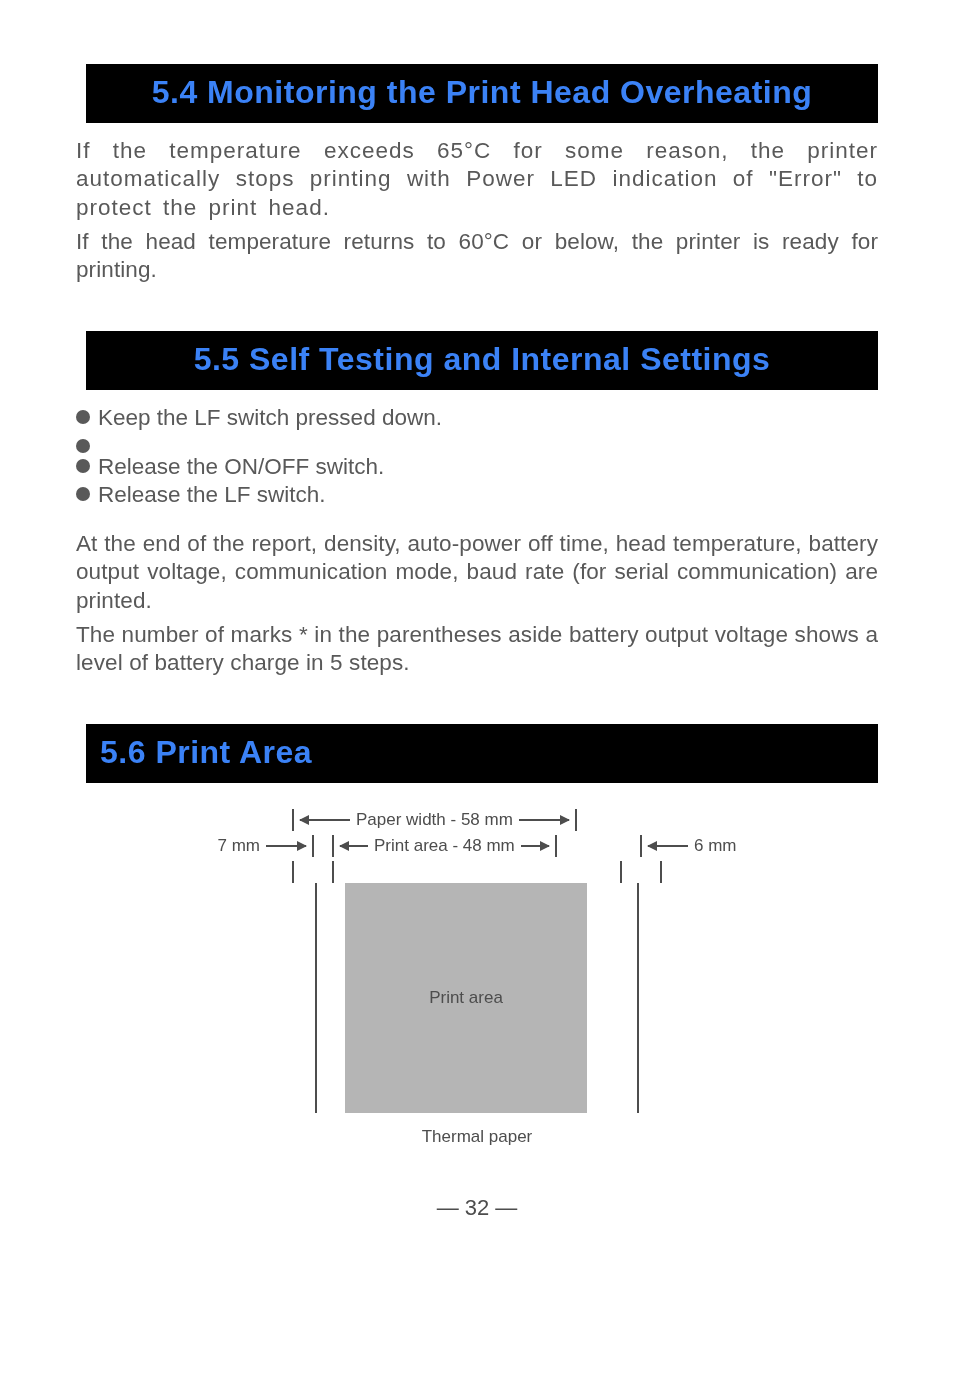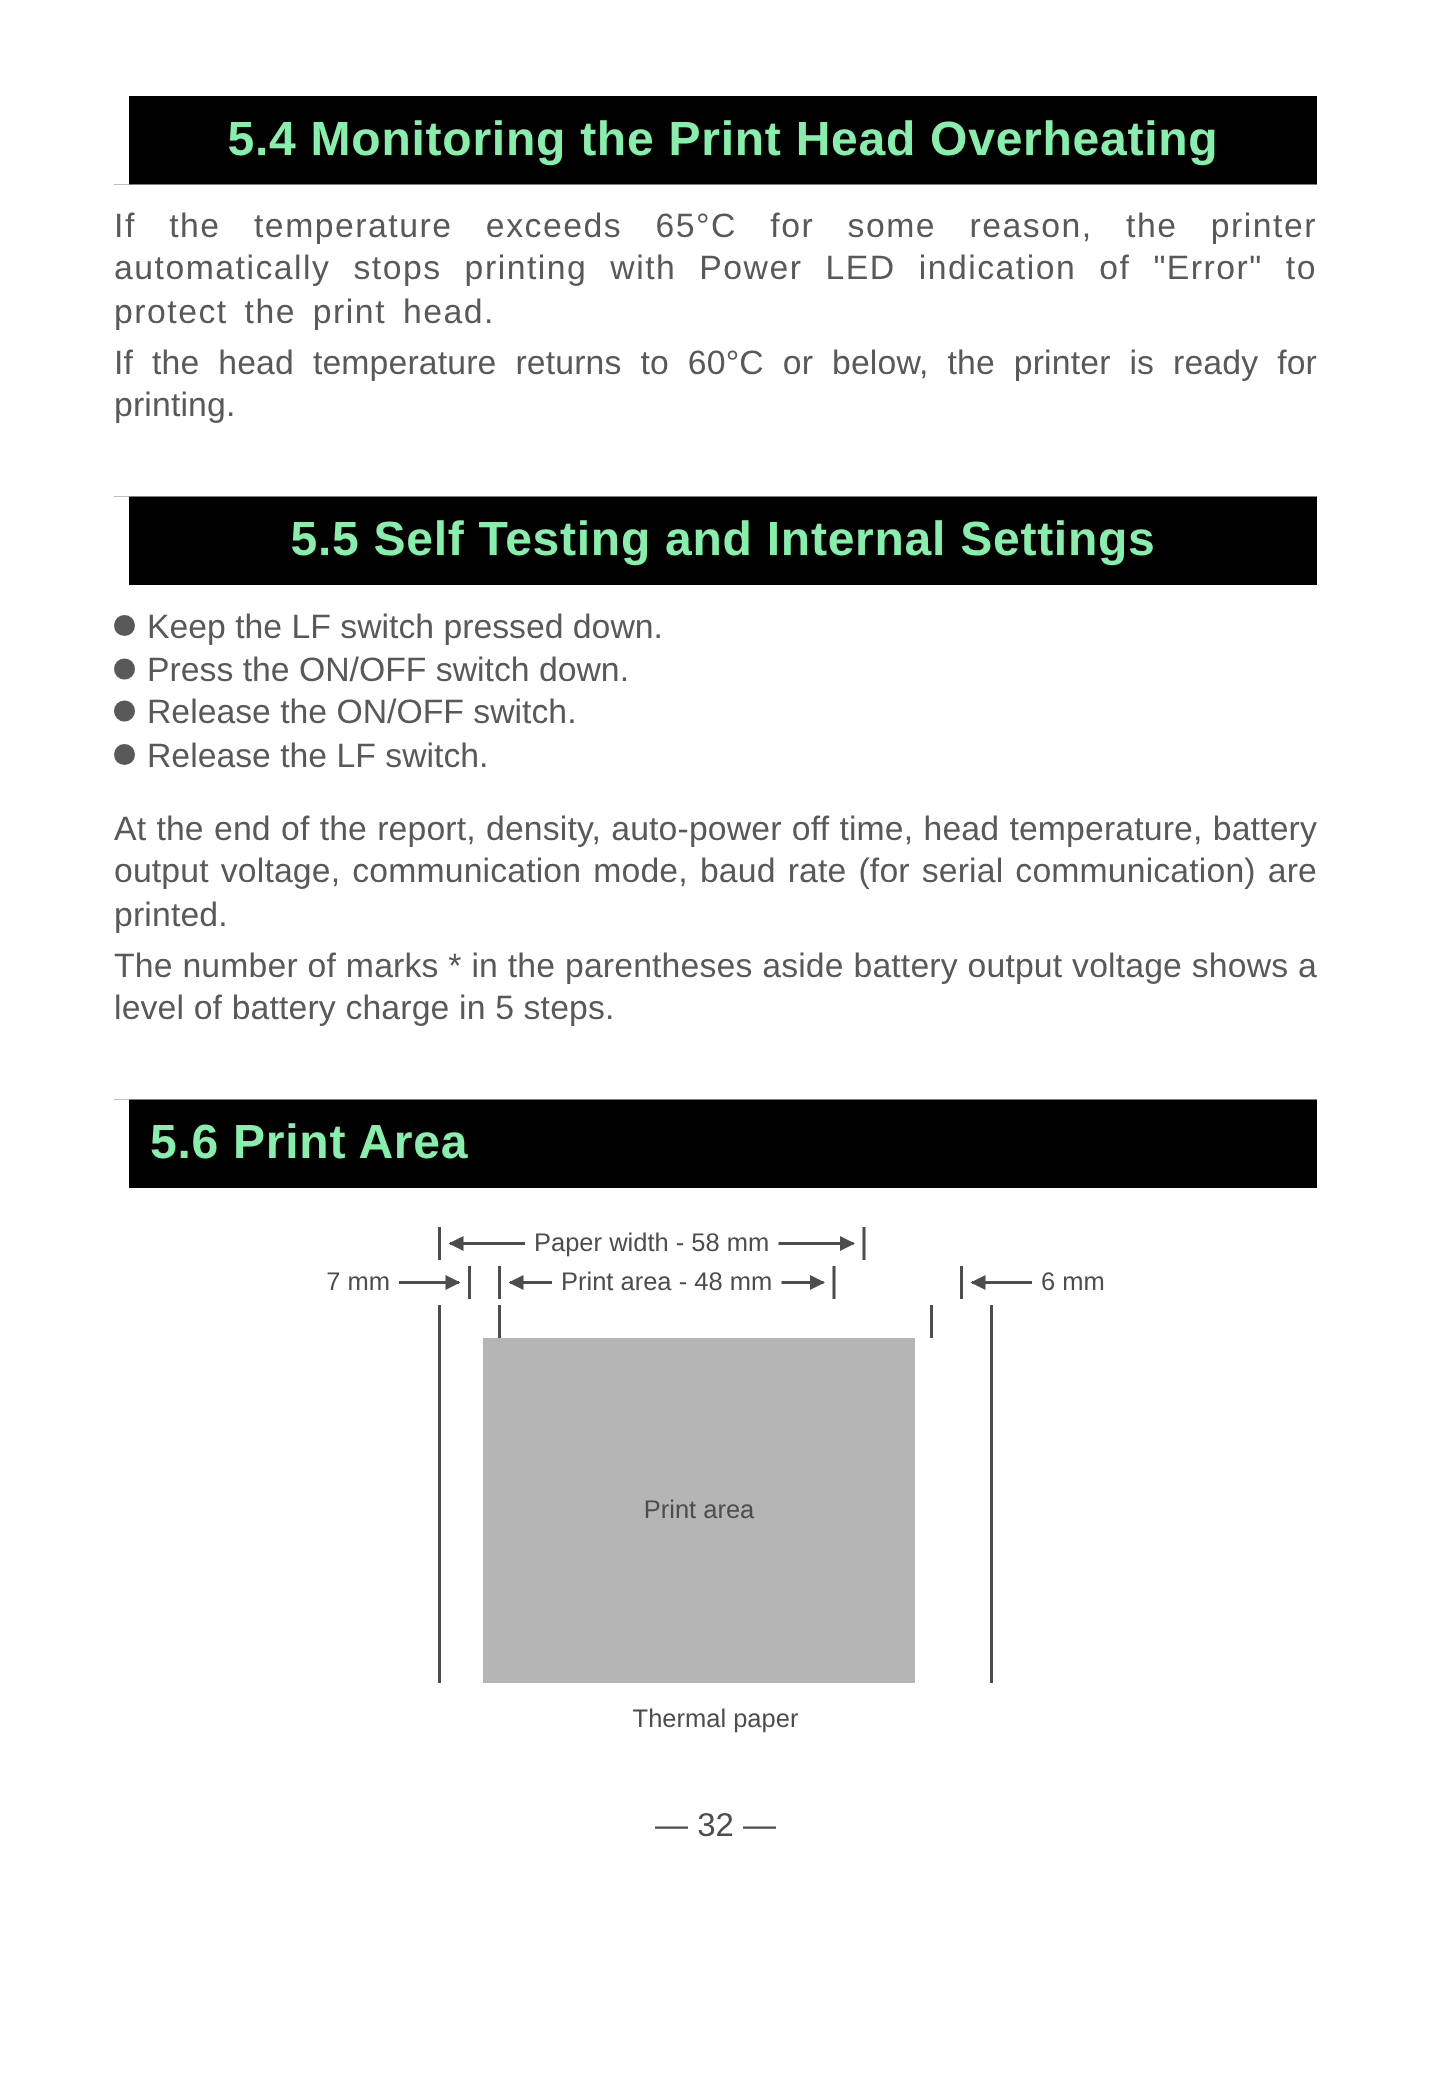--- a/index.html
+++ b/index.html
@@ -1,20 +1,20 @@
 <!DOCTYPE html>
 <html><head>
 <meta charset="utf-8">
 <style>
   * { box-sizing: border-box; margin: 0; padding: 0; }
   html, body { width: 954px; background: #fff; font-family: Arial, Helvetica, sans-serif; color: #595959; }
   .page { padding: 64px 76px 40px 76px; }
   .sec-head {
     background: #000;
-    color: #86efac;
+    color: #3b82f6;
     font-family: "Arial Black", Arial, sans-serif;
     font-weight: 900;
     font-size: 32px;
     letter-spacing: 0.5px;
     padding: 10px 14px 12px 14px;
     border-left: 10px solid #fff;
     margin-bottom: 14px;
     white-space: nowrap;
   }
   .sec-head.center { text-align: center; }
@@ -86,21 +86,21 @@
     display: flex; justify-content: space-between;
     height: 22px;
   }
   .row3 .vline {
     width: 2px; background: #4d4d4d; height: 22px;
   }
   .row3 .inner {
     width: 290px; display: flex; justify-content: space-between;
   }
   .paper-box {
-    width: 370px; height: 230px;
+    width: 324px; height: 230px;
     margin: 0 auto;
     position: relative;
     border-left: 2px solid #4d4d4d;
     border-right: 2px solid #4d4d4d;
   }
   .print-rect {
     position: absolute;
     left: 28px; right: 50px;
     top: 0; bottom: 0;
     background: #b5b5b5;
@@ -131,21 +131,20 @@
   <div class="gap-big"></div>
 
   <div class="sec-head center">5.5  Self Testing and Internal Settings</div>
   <div class="bullets">
     <div class="bullet">
       <span class="dot"></span>
       <span>Keep the LF switch pressed down.</span>
     </div>
     <div class="bullet">
       <span class="dot"></span>
-      <span>Press the ON/OFF switch down.</span>
     </div>
     <div class="bullet">
       <span class="dot"></span>
       <span>Release the ON/OFF switch.</span>
     </div>
     <div class="bullet">
       <span class="dot"></span>
       <span>Release the LF switch.</span>
     </div>
   </div>

